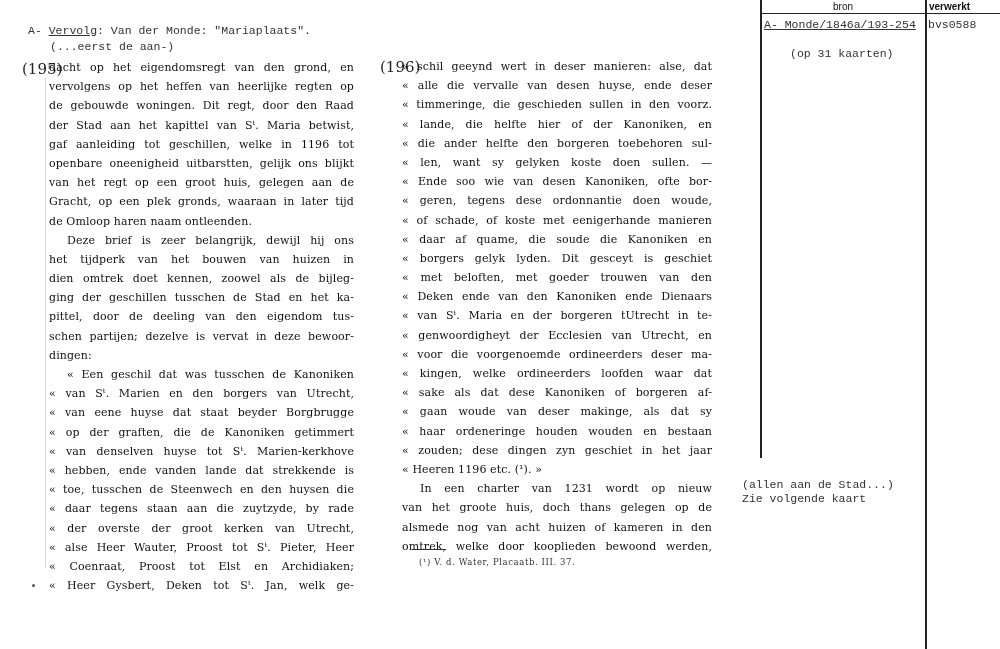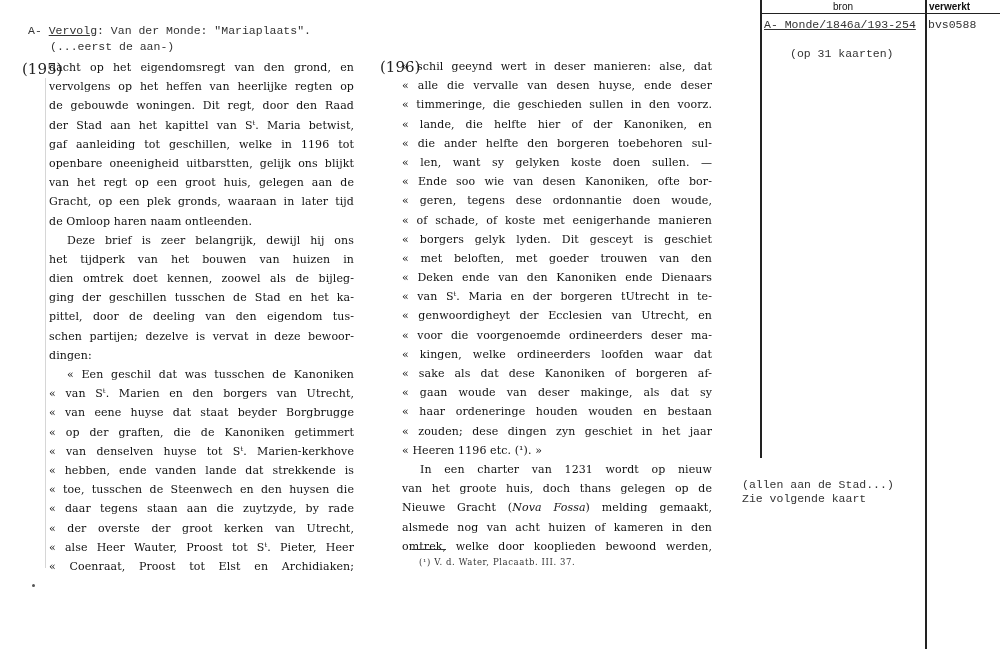--- a/index.html
+++ b/index.html
@@ -78,47 +78,48 @@
     <div class="line">« van Sᵗ. Marien en den borgers van Utrecht,</div>
     <div class="line">« van eene huyse dat staat beyder Borgbrugge</div>
     <div class="line">« op der graften, die de Kanoniken getimmert</div>
     <div class="line">« van denselven huyse tot Sᵗ. Marien-kerkhove</div>
     <div class="line">« hebben, ende vanden lande dat strekkende is</div>
     <div class="line">« toe, tusschen de Steenwech en den huysen die</div>
     <div class="line">« daar tegens staan aan die zuytzyde, by rade</div>
     <div class="line">« der overste der groot kerken van Utrecht,</div>
     <div class="line">« alse Heer Wauter, Proost tot Sᵗ. Pieter, Heer</div>
     <div class="line">« Coenraat, Proost tot Elst en Archidiaken;</div>
+    <div class="line">« Heer Gysbert, Deken tot Sᵗ. Jan, welk ge-</div>
   </div>
 
 <div id="col-mid" class="col print">
     <div class="line">« schil geeynd wert in deser manieren: alse, dat</div>
     <div class="line">« alle die vervalle van desen huyse, ende deser</div>
     <div class="line">« timmeringe, die geschieden sullen in den voorz.</div>
     <div class="line">« lande, die helfte hier of der Kanoniken, en</div>
     <div class="line">« die ander helfte den borgeren toebehoren sul-</div>
     <div class="line">« len, want sy gelyken koste doen sullen. —</div>
     <div class="line">« Ende soo wie van desen Kanoniken, ofte bor-</div>
     <div class="line">« geren, tegens dese ordonnantie doen woude,</div>
     <div class="line">« of schade, of koste met eenigerhande manieren</div>
+    <div class="line">« daar af quame, die soude die Kanoniken en</div>
     <div class="line">« borgers gelyk lyden.  Dit gesceyt is geschiet</div>
     <div class="line">« met beloften, met goeder trouwen van den</div>
     <div class="line">« Deken ende van den Kanoniken ende Dienaars</div>
     <div class="line">« van Sᵗ. Maria en der borgeren tUtrecht in te-</div>
     <div class="line">« genwoordigheyt der Ecclesien van Utrecht, en</div>
     <div class="line">« voor die voorgenoemde ordineerders deser ma-</div>
     <div class="line">« kingen, welke ordineerders loofden waar dat</div>
     <div class="line">« sake als dat dese Kanoniken of borgeren af-</div>
     <div class="line">« gaan woude van deser makinge, als dat sy</div>
     <div class="line">« haar ordeneringe houden wouden en bestaan</div>
     <div class="line">« zouden; dese dingen zyn geschiet in het jaar</div>
     <div class="line last">« Heeren 1196 etc. (¹). »</div>
     <div class="line indent">In een charter van 1231 wordt op nieuw</div>
     <div class="line">van het groote huis, doch thans gelegen op de</div>
-    <div class="line"><span>Nieuwe Gracht (</span><i>Nova Fossa</i><span>) melding gemaakt,</span></div>
     <div class="line">alsmede nog van acht huizen of kameren in den</div>
     <div class="line">omtrek, welke door kooplieden bewoond werden,</div>
   </div>
 
 <div class="footnote-rule"></div>
 <div class="footnote">(¹) V. d. Water, Placaatb. III. 37.</div>
 
 <div class="speck"></div>
 
 <div id="vline-left" class="vline"></div>

